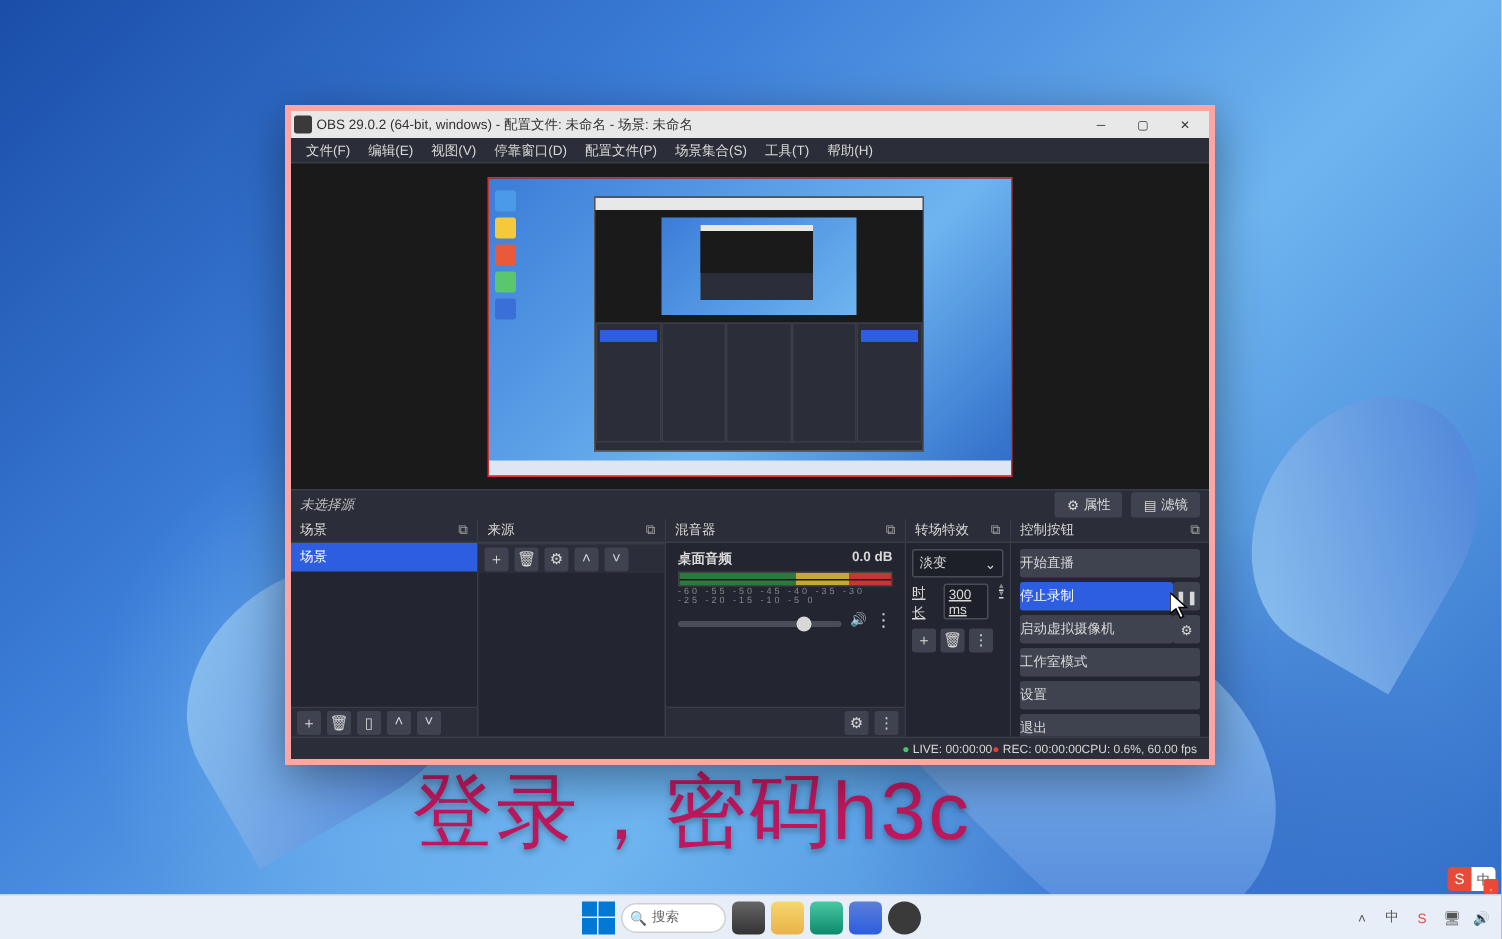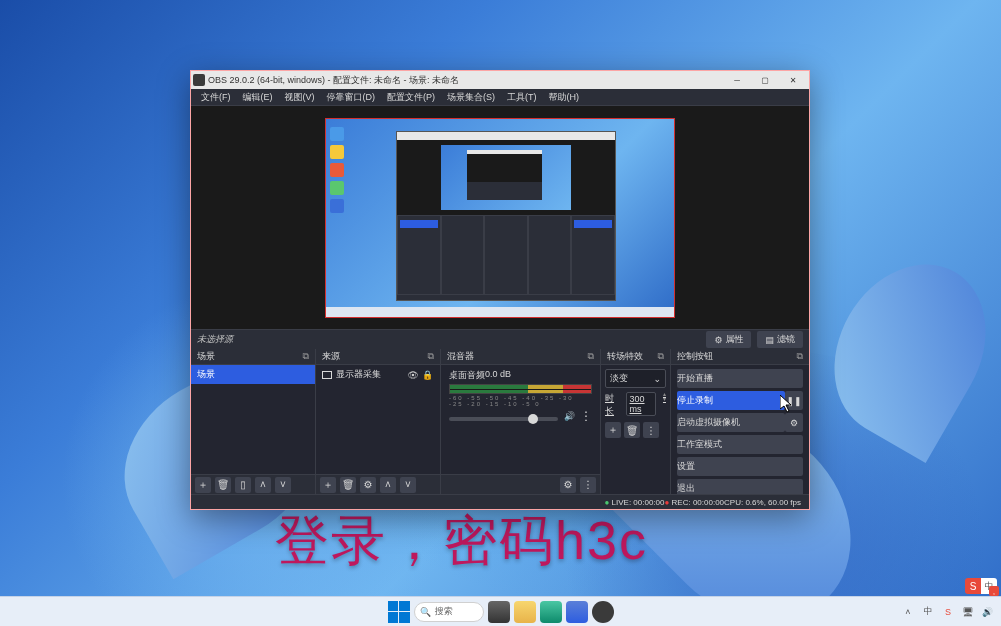--- a/index.html
+++ b/index.html
@@ -7,21 +7,21 @@
 body{position:relative;background:linear-gradient(135deg,#1a4da8 0%,#3b7dd8 30%,#6eb5f0 60%,#2e6bc7 100%);}
 .wallpaper-shape{position:absolute;border-radius:50%;opacity:0.6;}
 .bloom1{width:500px;height:500px;background:radial-gradient(circle,#4a9ae8 0%,transparent 70%);top:100px;left:300px;}
 .bloom2{width:400px;height:400px;background:radial-gradient(circle,#7cc0f5 0%,transparent 70%);top:280px;left:60px;}
 .bloom3{width:450px;height:400px;background:radial-gradient(circle,#2d5ec0 0%,transparent 70%);top:350px;left:550px;}
 .petal{position:absolute;background:linear-gradient(135deg,#8fc5f0,#4a7fd8);border-radius:50% 50% 50% 0;}
 .petal1{width:200px;height:160px;top:380px;left:120px;transform:rotate(-30deg);}
 .petal2{width:220px;height:180px;top:430px;left:640px;transform:rotate(45deg);}
 .petal3{width:180px;height:140px;top:280px;left:820px;transform:rotate(-60deg);}
 .overlay-text{position:absolute;top:505px;left:275px;color:#be185d;font-size:54px;font-weight:400;letter-spacing:2px;text-shadow:0 2px 4px rgba(0,0,0,0.3);white-space:nowrap;z-index:5;}
-.obs-window{position:absolute;top:70px;left:190px;width:620px;height:440px;background:#2b2e38;border:1px solid #fca5a5;box-shadow:0 8px 30px rgba(0,0,0,0.4);display:flex;flex-direction:column;z-index:10;}
+.obs-window{position:absolute;top:70px;left:190px;width:620px;height:440px;background:#2b2e38;border:4px solid #fca5a5;box-shadow:0 8px 30px rgba(0,0,0,0.4);display:flex;flex-direction:column;z-index:10;}
 .titlebar{height:18px;background:#e8e8e8;display:flex;align-items:center;padding:0 2px;font-size:9px;color:#333;}
 .titlebar-icon{width:12px;height:12px;background:#3a3a3a;border-radius:2px;margin-right:3px;}
 .titlebar-text{flex:1;overflow:hidden;white-space:nowrap;}
 .win-controls{display:flex;gap:0;}
 .win-btn{width:28px;height:16px;display:flex;align-items:center;justify-content:center;font-size:8px;color:#333;cursor:default;}
 .menubar{height:17px;background:#2b2e38;display:flex;align-items:center;padding:0 4px;font-size:9px;color:#d8d8d8;border-bottom:1px solid #3a3d47;}
 .menu-item{padding:0 6px;}
 .preview{flex:1;background:#1a1a1a;display:flex;align-items:center;justify-content:center;position:relative;padding:4px;}
 .preview-canvas{width:350px;height:200px;background:linear-gradient(135deg,#3b7dd8 0%,#6eb5f0 60%,#2e6bc7 100%);border:1px solid #d32f2f;position:relative;overflow:hidden;}
 .nested-obs{position:absolute;top:12px;left:70px;width:220px;height:170px;background:#2b2e38;border:1px solid #555;}
@@ -49,21 +49,21 @@
 .dock-body{flex:1;background:#232530;overflow:hidden;position:relative;}
 .dock-footer{height:20px;background:#2b2e38;border-top:1px solid #3a3d47;display:flex;align-items:center;padding:0 4px;gap:4px;}
 .scenes{width:125px;}
 .scene-item{background:#2d5de0;color:#fff;font-size:9px;padding:3px 6px;}
 .sources{width:125px;}
 .source-item{display:flex;align-items:center;font-size:9px;color:#d8d8d8;padding:3px 6px;gap:4px;}
 .src-icon{width:10px;height:8px;border:1px solid #d8d8d8;}
 .src-vis{margin-left:auto;font-size:9px;display:flex;gap:4px;}
 .mixer{width:160px;}
 .mixer-ch{padding:4px 8px;}
-.mixer-name{display:flex;justify-content:flex-start;font-size:9px;color:#d8d8d8;margin-bottom:2px;}
+.mixer-name{display:flex;justify-content:space-between;font-size:9px;color:#d8d8d8;margin-bottom:2px;font-weight:bold;}
 .meter{height:10px;background:linear-gradient(90deg,#2a7a3e 0%,#2a7a3e 55%,#c7a735 55%,#c7a735 80%,#c73535 80%,#c73535 100%);position:relative;margin-bottom:1px;border:1px solid #444;}
 .meter::after{content:"";position:absolute;top:0;left:0;right:0;height:50%;border-bottom:1px solid #1a1a1a;}
 .meter-scale{font-size:6px;color:#888;letter-spacing:2px;}
 .slider{height:4px;background:#4a4d57;border-radius:2px;position:relative;margin-top:6px;}
 .slider-thumb{position:absolute;right:20px;top:-3px;width:10px;height:10px;background:#d8d8d8;border-radius:50%;}
 .mixer-row{display:flex;align-items:center;gap:6px;margin-top:4px;}
 .vol-icon{width:10px;height:10px;color:#d8d8d8;font-size:9px;}
 .dots{color:#d8d8d8;font-size:12px;line-height:6px;}
 .trans{width:70px;}
 .trans-body{padding:4px;}
@@ -199,30 +199,20 @@
         <div class="icon-btn">˄</div>
         <div class="icon-btn">˅</div>
       </div>
     </div>
 
     <div class="dock sources">
       <div class="dock-header">
           <span class="dock-title">来源</span>
           <span class="dock-pop">⧉</span>
         </div>
-      <div class="dock-body">
-        <div class="source-item">
-          <span class="src-icon"></span>
-          <span>显示器采集</span>
-          <span class="src-vis">
-              <span>👁</span>
-              <span>🔒</span>
-            </span>
-        </div>
-      </div>
       <div class="dock-footer">
         <div class="icon-btn">＋</div>
         <div class="icon-btn">🗑</div>
         <div class="icon-btn">⚙</div>
         <div class="icon-btn">˄</div>
         <div class="icon-btn">˅</div>
       </div>
     </div>
 
     <div class="dock mixer">

